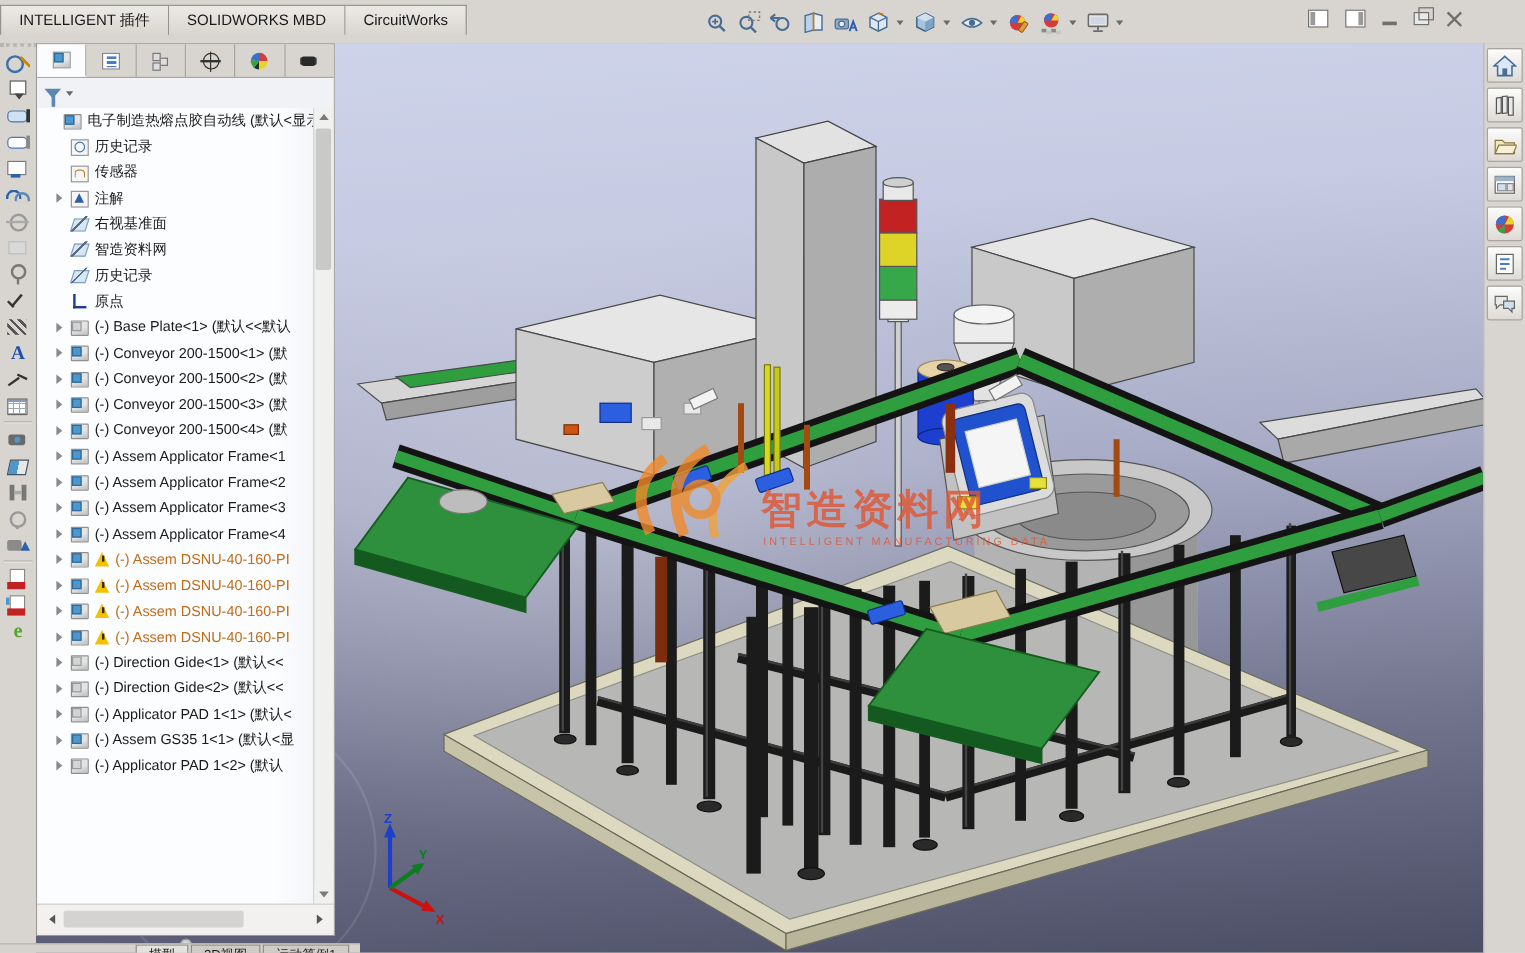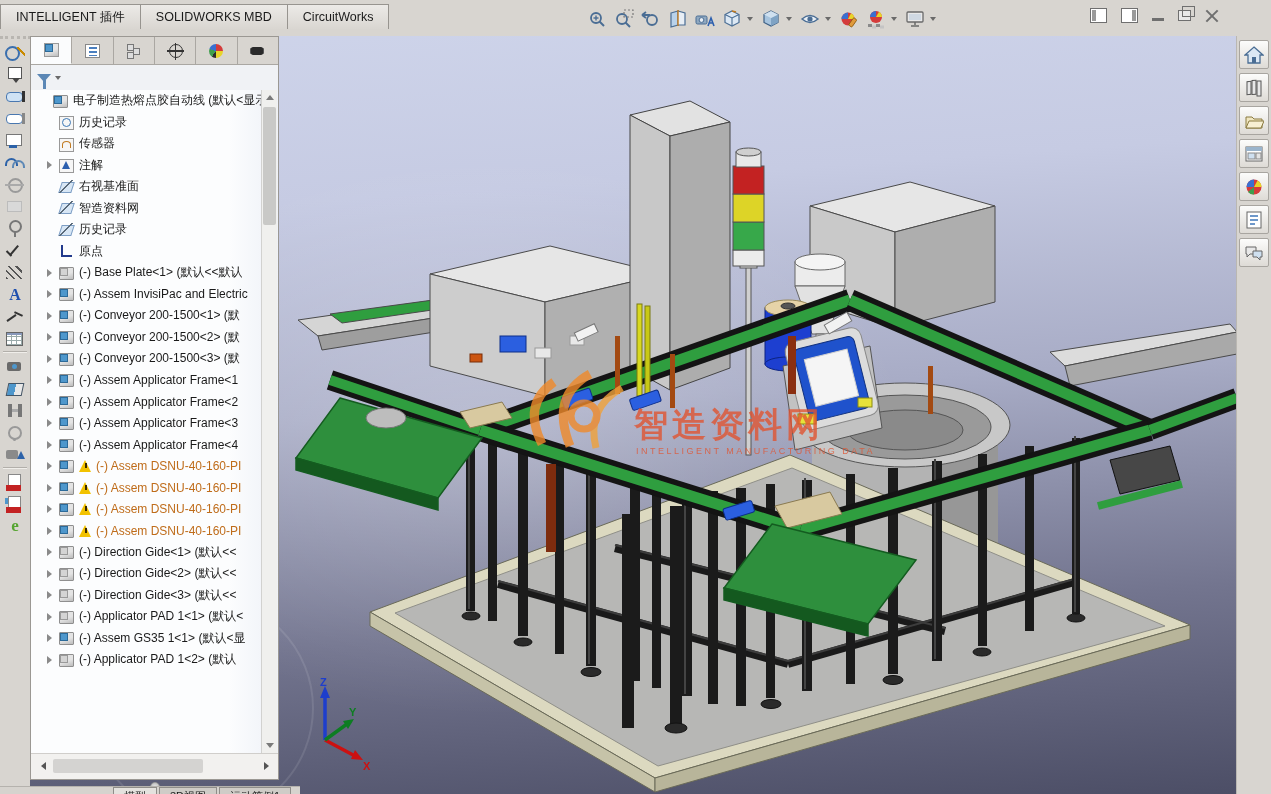--- a/index.html
+++ b/index.html
@@ -730,54 +730,54 @@
         </div>
         <div class="trow" data-icon="asm" data-arrow="true" data-warn="false" data-ind="1">
           <span class="arrow">
             <b></b>
           </span>
           <span class="glyph">
             <i class="b"></i>
             <i class="c"></i>
           </span>
 
-          <span class="lbl">(-) Assem InvisiPac and Electric</span>
+          <span class="lbl">(-) Conveyor 200-1500&lt;1&gt; (默</span>
         </div>
         <div class="trow" data-icon="asm" data-arrow="true" data-warn="false" data-ind="1">
           <span class="arrow">
             <b></b>
           </span>
           <span class="glyph">
             <i class="b"></i>
             <i class="c"></i>
           </span>
 
-          <span class="lbl">(-) Conveyor 200-1500&lt;1&gt; (默</span>
+          <span class="lbl">(-) Conveyor 200-1500&lt;2&gt; (默</span>
         </div>
         <div class="trow" data-icon="asm" data-arrow="true" data-warn="false" data-ind="1">
           <span class="arrow">
             <b></b>
           </span>
           <span class="glyph">
             <i class="b"></i>
             <i class="c"></i>
           </span>
 
-          <span class="lbl">(-) Conveyor 200-1500&lt;2&gt; (默</span>
+          <span class="lbl">(-) Conveyor 200-1500&lt;3&gt; (默</span>
         </div>
         <div class="trow" data-icon="asm" data-arrow="true" data-warn="false" data-ind="1">
           <span class="arrow">
             <b></b>
           </span>
           <span class="glyph">
             <i class="b"></i>
             <i class="c"></i>
           </span>
 
-          <span class="lbl">(-) Conveyor 200-1500&lt;3&gt; (默</span>
+          <span class="lbl">(-) Conveyor 200-1500&lt;4&gt; (默</span>
         </div>
         <div class="trow" data-icon="asm" data-arrow="true" data-warn="false" data-ind="1">
           <span class="arrow">
             <b></b>
           </span>
           <span class="glyph">
             <i class="b"></i>
             <i class="c"></i>
           </span>
 
@@ -886,31 +886,20 @@
         <div class="trow" data-icon="part" data-arrow="true" data-warn="false" data-ind="1">
           <span class="arrow">
             <b></b>
           </span>
           <span class="glyph">
             <i class="b"></i>
             <i class="c"></i>
           </span>
 
           <span class="lbl">(-) Direction Gide&lt;2&gt; (默认&lt;&lt;</span>
-        </div>
-        <div class="trow" data-icon="part" data-arrow="true" data-warn="false" data-ind="1">
-          <span class="arrow">
-            <b></b>
-          </span>
-          <span class="glyph">
-            <i class="b"></i>
-            <i class="c"></i>
-          </span>
-
-          <span class="lbl">(-) Direction Gide&lt;3&gt; (默认&lt;&lt;</span>
         </div>
         <div class="trow" data-icon="part" data-arrow="true" data-warn="false" data-ind="1">
           <span class="arrow">
             <b></b>
           </span>
           <span class="glyph">
             <i class="b"></i>
             <i class="c"></i>
           </span>
 

